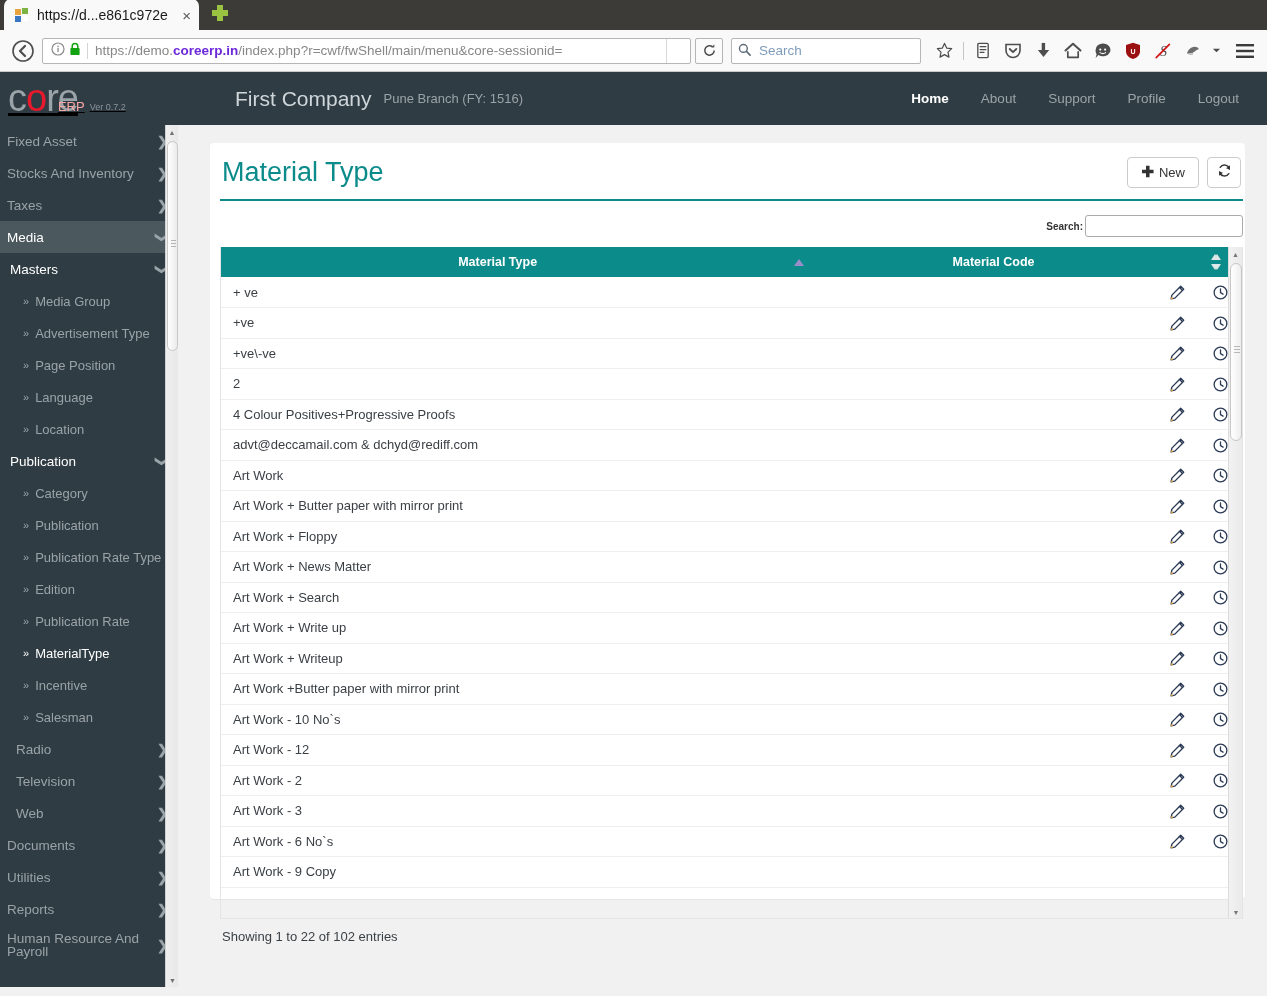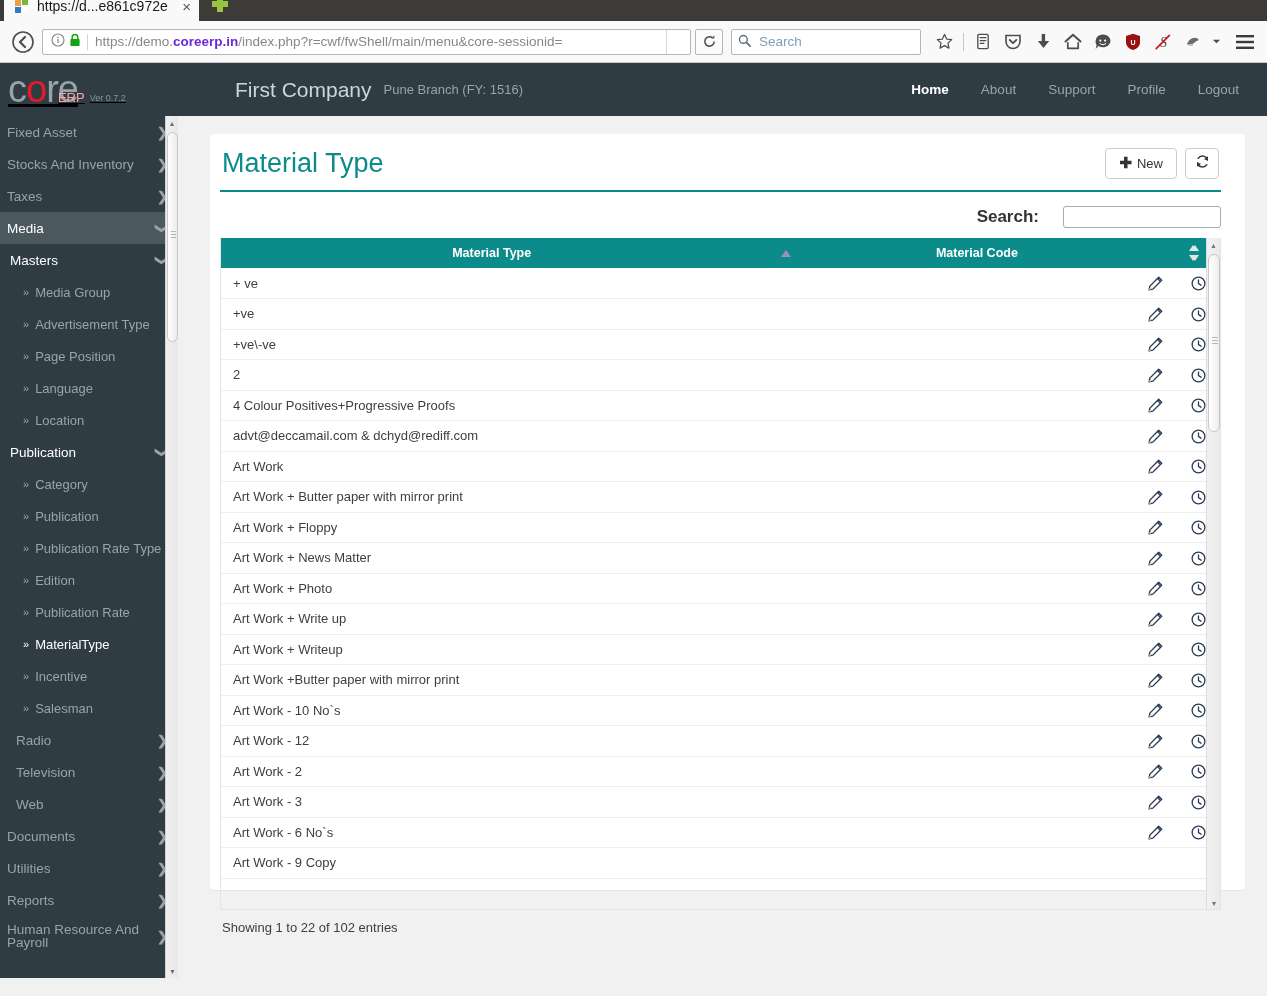--- a/index.html
+++ b/index.html
@@ -6,21 +6,21 @@
   html, body {
     margin: 0; padding: 0;
     width: 1267px; height: 996px;
     overflow: hidden;
     font-family: "Liberation Sans", sans-serif;
     background: #f1f1f1;
   }
 
   
   .browser-tabbar {
-    height: 21px;
+    height: 30px;
     background: #3c3b37;
     display: flex;
     align-items: flex-end;
     padding-left: 4px;
     position: relative;
   }
   .tab {
     display: flex; align-items: center;
     height: 32px;
     background: #f9f9f9;
@@ -253,21 +253,21 @@
   
   .content {
     flex: 1;
     background: #f1f1f1;
     padding: 18px 22px 0 32px;
     overflow: hidden;
   }
   .panel {
     background: #ffffff;
     border-radius: 4px;
-    padding: 10px 24px 0 10px;
+    padding: 10px 2px 0 10px;
     height: 756px;
     box-shadow: 0 1px 1px rgba(0,0,0,.05);
   }
   .panel-head {
     display: flex; align-items: center;
     border-bottom: 2px solid #0c8b8b;
     padding: 2px 2px 10px 2px;
   }
   .page-title {
     font-size: 27px; color: #0c8b8b; font-weight: 400;
@@ -284,21 +284,21 @@
     cursor: pointer;
   }
   .btn-new { padding: 0 13px; margin-right: 8px; }
   .btn-new .plus { font-weight: 700; font-size: 15px; margin-right: 5px; }
   .btn-refresh { width: 34px; font-size: 15px; }
 
   .dt-top {
     display: flex; justify-content: flex-end; align-items: center;
     padding: 14px 0 10px 0;
   }
-  .dt-top label { font-size: 17px; color: #333; font-weight: 700; margin-right: 24px; }
+  .dt-top label { font-size: 10px; color: #333; font-weight: 700; margin-right: 2px; }
   .dt-top input {
     width: 158px; height: 22px;
     border: 1px solid #aaaaaa;
     border-radius: 3px;
     font-size: 12px;
     padding: 0 4px;
     outline: none;
     font-family: "Liberation Sans", sans-serif;
   }
 
@@ -838,21 +838,21 @@
                         <path d="M11.4 1.4 L14.6 4.6 L5.2 14 L1.2 14.8 L2 10.8 Z" fill="none" stroke="#2b3a55" stroke-width="1.5" stroke-linejoin="round"></path>
                         <path d="M10.2 2.6 L13.4 5.8" stroke="#2b3a55" stroke-width="1.5"></path>
                         <path d="M1.2 14.8 L2.6 13.4" stroke="#d9a441" stroke-width="2"></path>
                       </svg></td>
                   <td class="act" style="width:44px"><svg width="15" height="15" viewBox="0 0 16 16">
                         <circle cx="8" cy="8" r="6.8" fill="none" stroke="#2b3a55" stroke-width="1.4"></circle>
                         <path d="M8 4.2 V8.2 L10.7 9.8" fill="none" stroke="#2b3a55" stroke-width="1.4" stroke-linecap="round"></path>
                       </svg></td>
                 </tr>
                 <tr>
-                  <td colspan="2">Art Work + Photo</td>
+                  <td colspan="2">Art Work + Search</td>
                   <td colspan="2"></td>
                   <td class="act" style="width:42px"><svg width="15" height="15" viewBox="0 0 16 16">
                         <path d="M11.4 1.4 L14.6 4.6 L5.2 14 L1.2 14.8 L2 10.8 Z" fill="none" stroke="#2b3a55" stroke-width="1.5" stroke-linejoin="round"></path>
                         <path d="M10.2 2.6 L13.4 5.8" stroke="#2b3a55" stroke-width="1.5"></path>
                         <path d="M1.2 14.8 L2.6 13.4" stroke="#d9a441" stroke-width="2"></path>
                       </svg></td>
                   <td class="act" style="width:44px"><svg width="15" height="15" viewBox="0 0 16 16">
                         <circle cx="8" cy="8" r="6.8" fill="none" stroke="#2b3a55" stroke-width="1.4"></circle>
                         <path d="M8 4.2 V8.2 L10.7 9.8" fill="none" stroke="#2b3a55" stroke-width="1.4" stroke-linecap="round"></path>
                       </svg></td>

